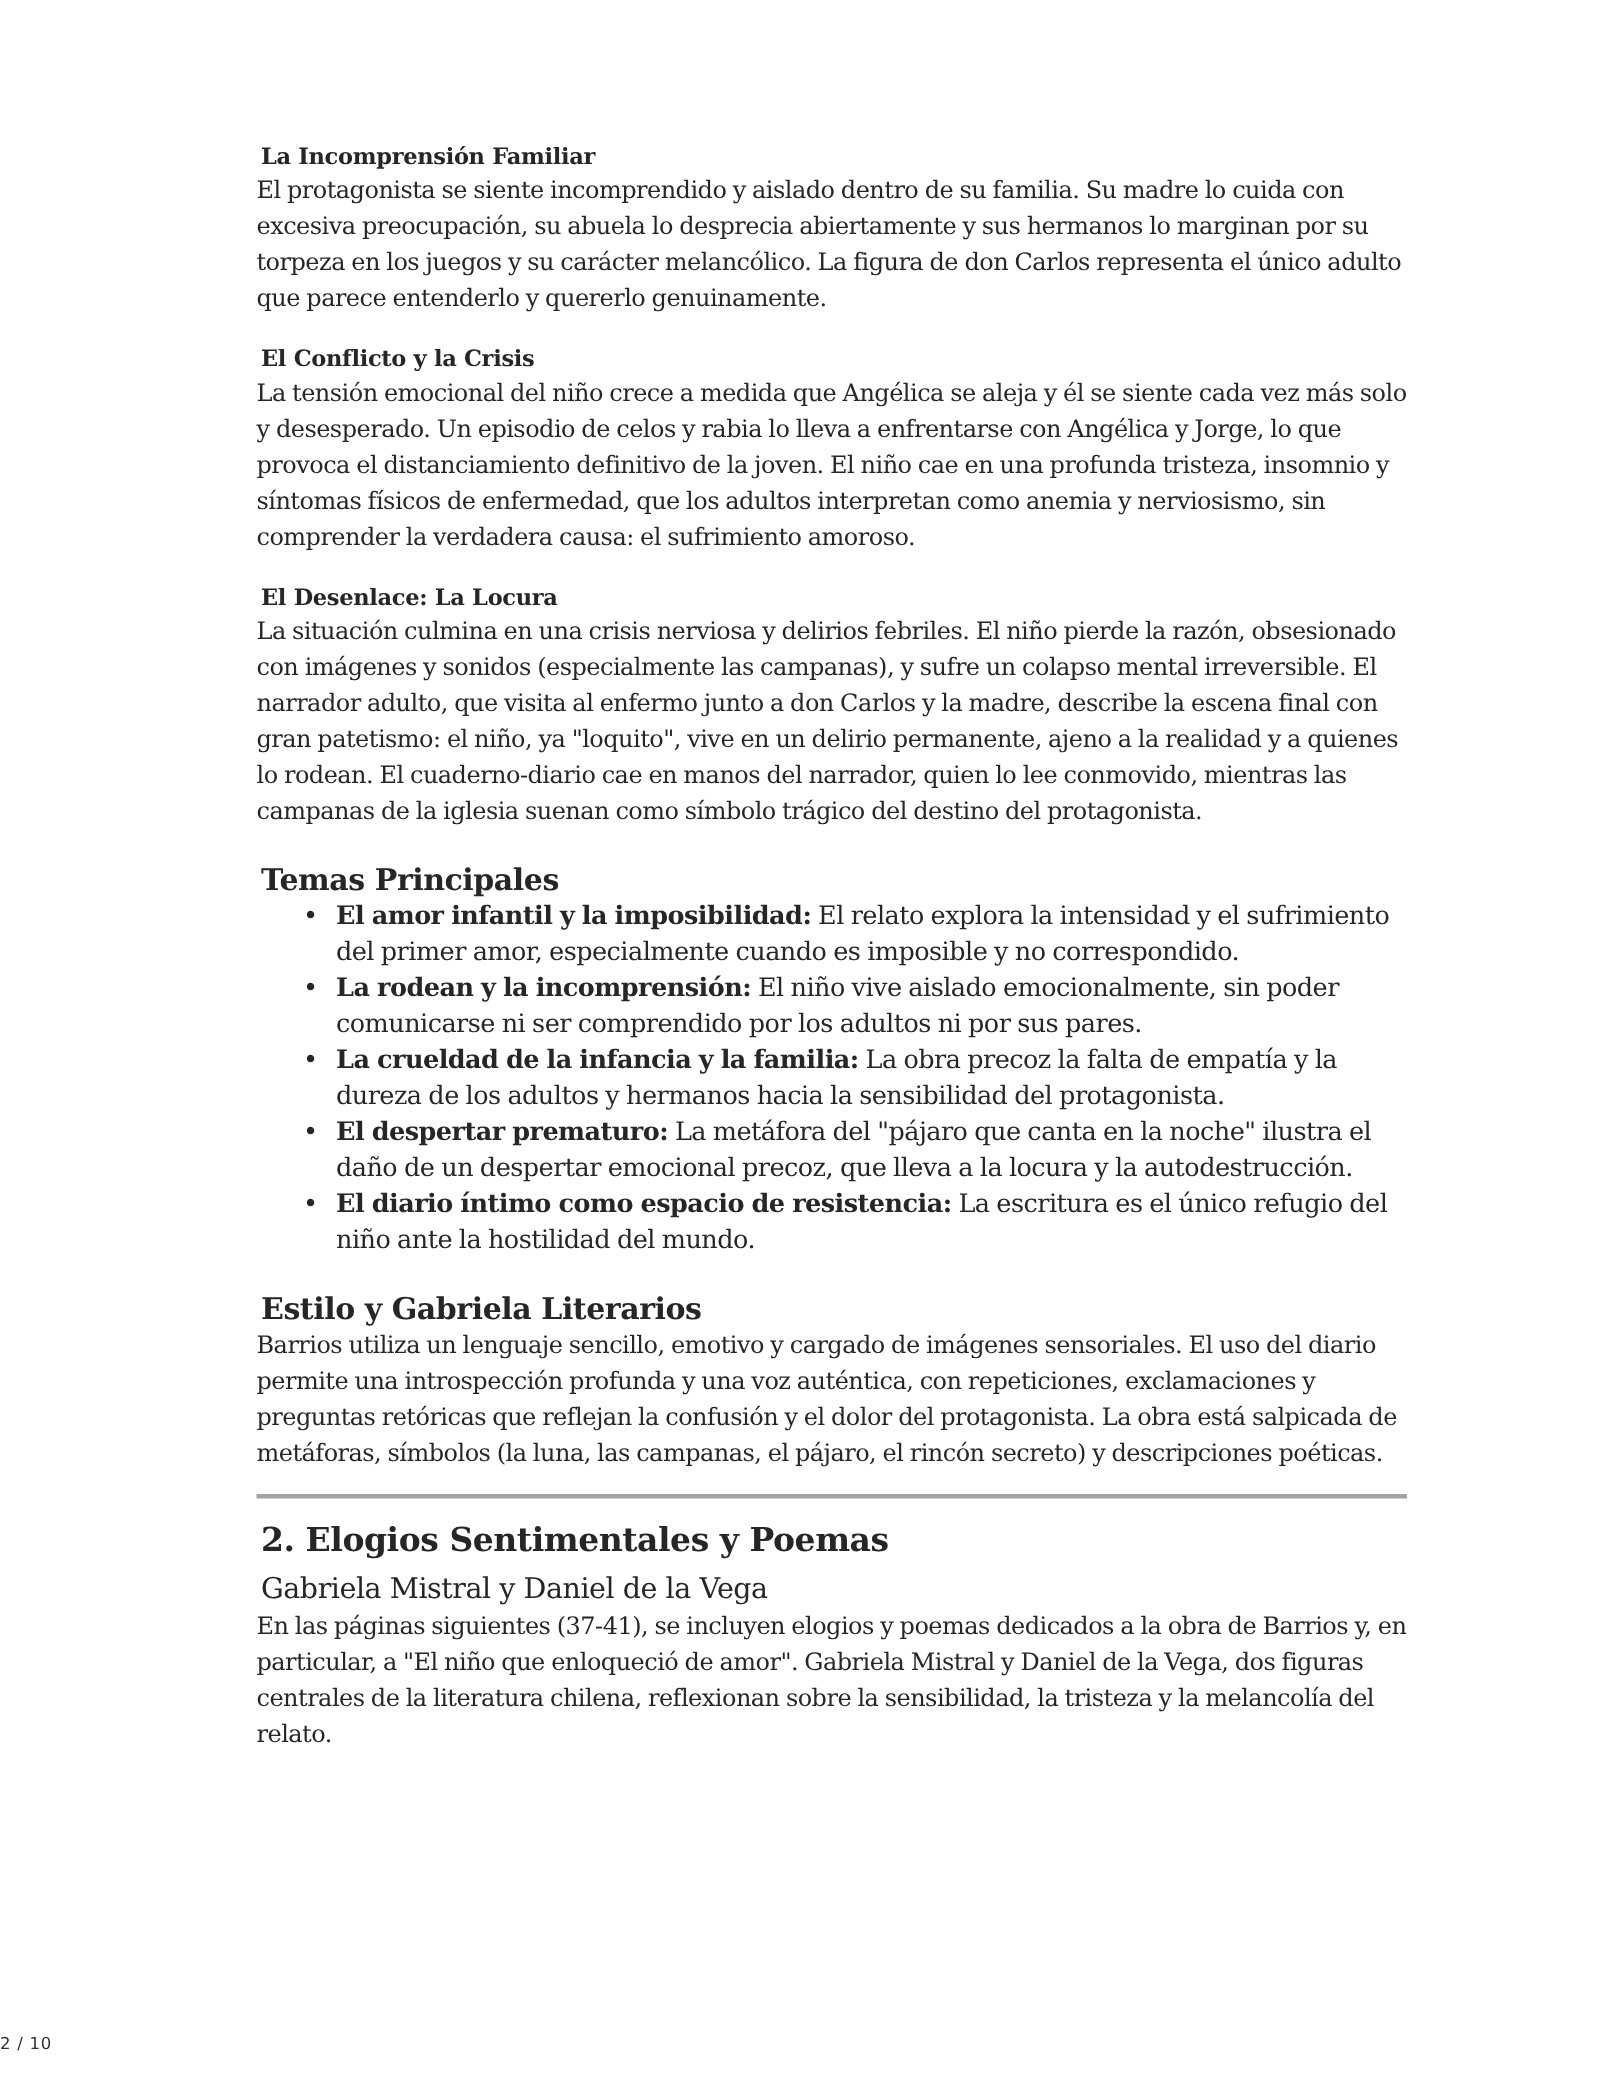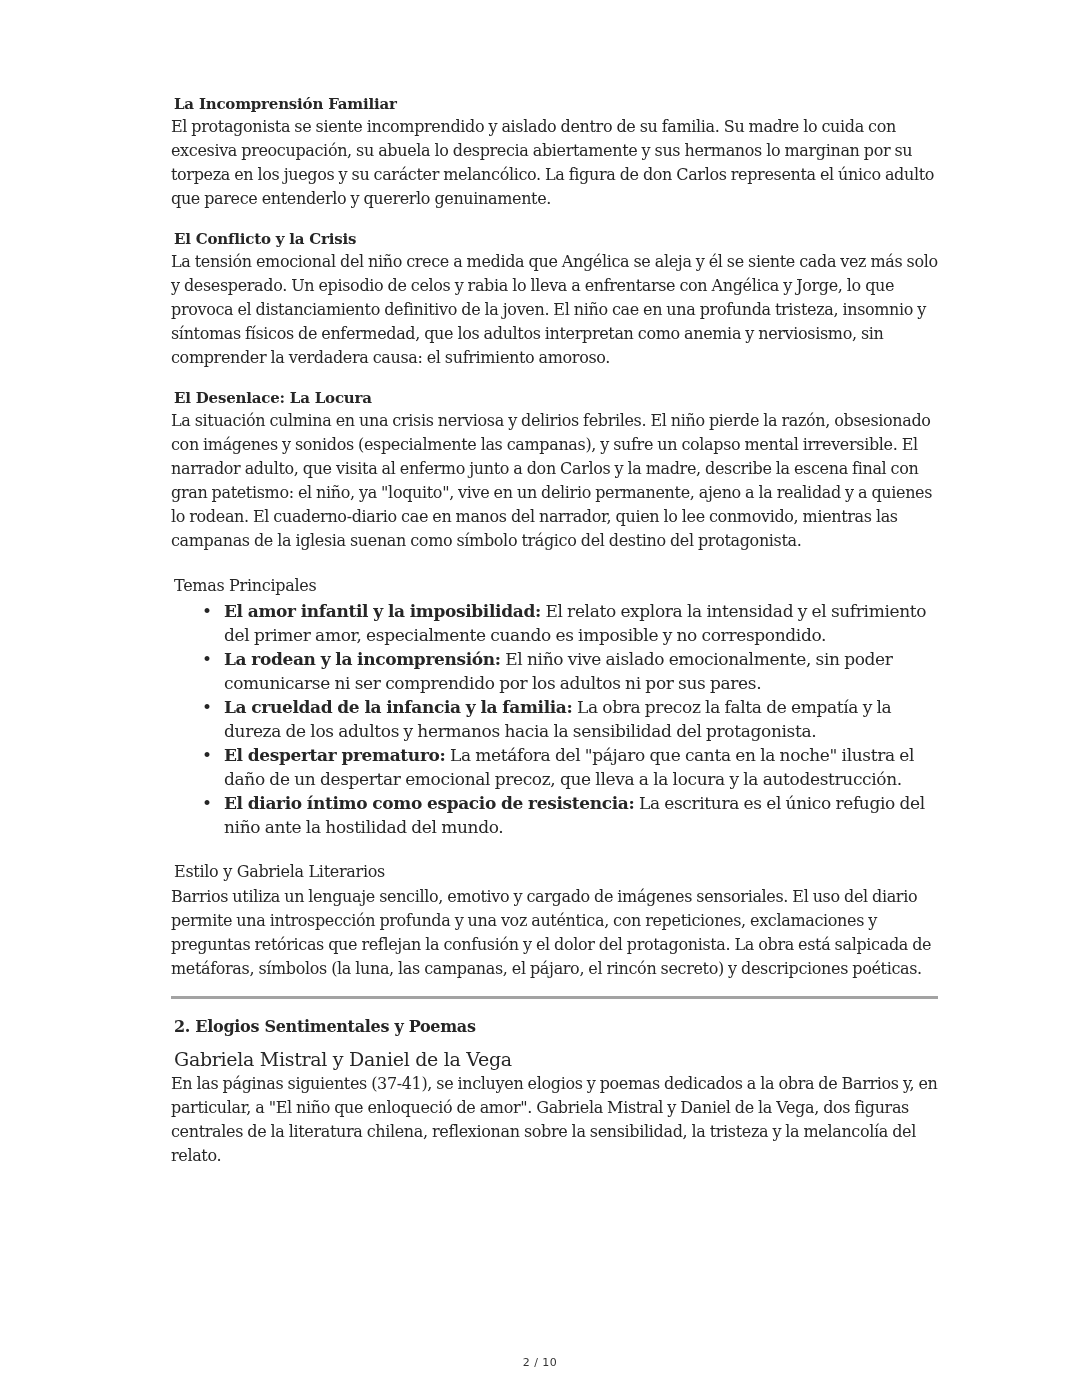--- a/index.html
+++ b/index.html
@@ -32,22 +32,22 @@
   .p {
     font-size: 16px;
     line-height: 24px;
     margin: 0;
     letter-spacing: -0.35px;
     word-spacing: -0.5px;
   }
   .gap-sm { height: 17px; }
   .gap-md { height: 20px; }
   .h3 {
-    font-size: 16px;
-    font-weight: normal;
+    font-size: 20px;
+    font-weight: bold;
     margin: 0 0 0 3px;
     line-height: 26px;
     letter-spacing: -0.3px;
   }
   ul.themes {
     margin: 0;
     padding: 0 0 0 53px;
     list-style: none;
   }
   ul.themes li {
@@ -64,39 +64,39 @@
     font-size: 17px;
   }
   ul.themes li b { font-weight: bold; }
   .rule {
     height: 0;
     border-top: 3px solid #a3a3a3;
     margin: 15px 0 0 0;
     width: 767px;
   }
   .h2 {
-    font-size: 16px;
+    font-size: 22px;
     font-weight: bold;
     margin: 13px 0 0 3px;
     line-height: 30px;
     letter-spacing: -0.3px;
   }
   .h3b {
     font-size: 19px;
     font-weight: normal;
     margin: 4px 0 0 3px;
     line-height: 26px;
     letter-spacing: -0.3px;
   }
   .footer {
     position: absolute;
     left: 0;
     width: 1080px;
     top: 1356px;
-    text-align: center;
+    text-align: left;
     font-family: "DejaVu Sans", sans-serif;
     font-size: 11px;
     color: #333333;
     letter-spacing: 0.5px;
   }
 </style>
 </head>
 <body>
 
 <div class="page">

